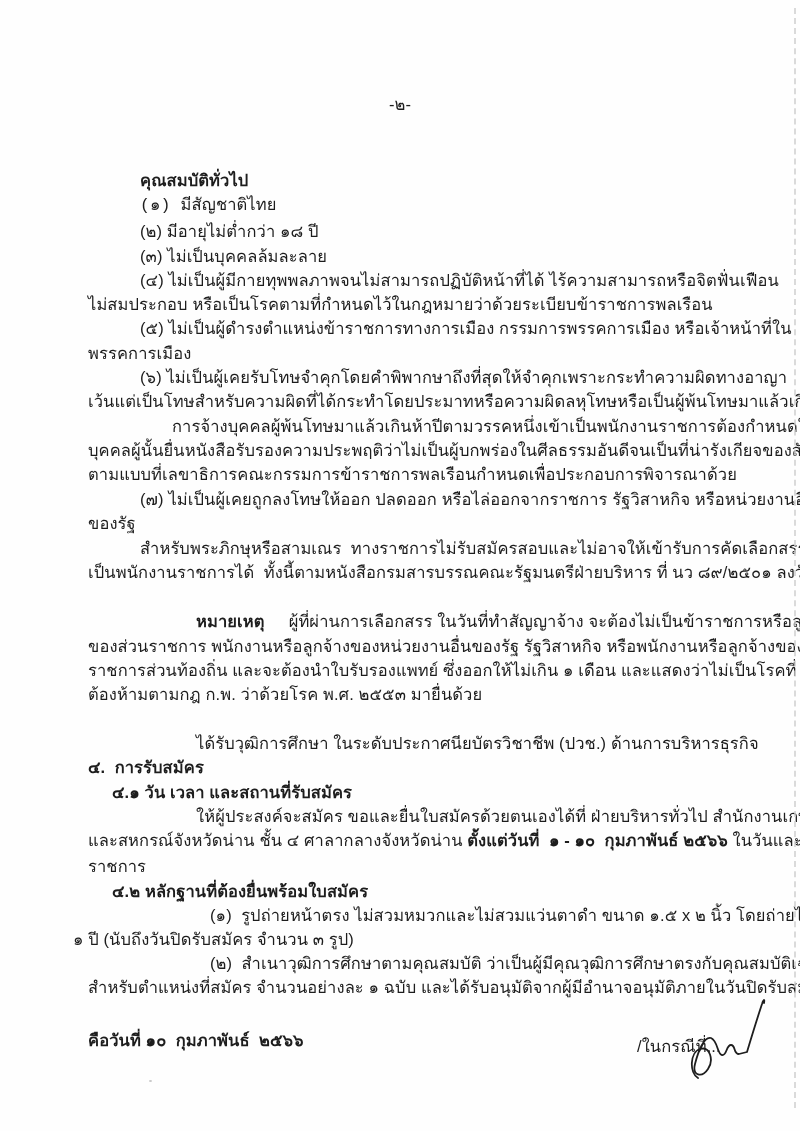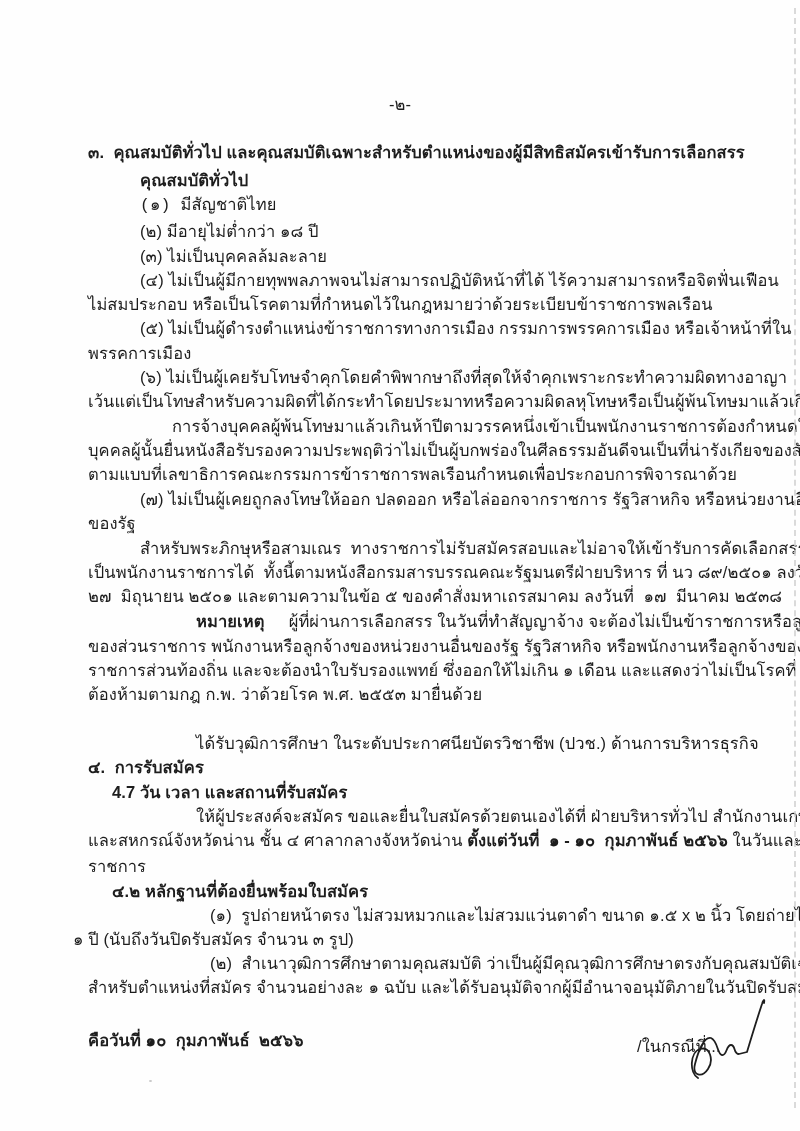--- a/index.html
+++ b/index.html
@@ -31,50 +31,48 @@
   }
   .sig-svg { position:absolute; left:672px; top:990px; }
 </style>
 </head>
 <body>
 
 <div class="page">
 
   <div class="ln center" style="top:94px;">-๒-</div>
 
-  <div class="ln b" style="top:142px;left:88px;">๓.  คุณสมบัติทั่วไป และคุณสมบัติเฉพาะสำหรับตำแหน่งของผู้มีสิทธิสมัครเข้ารับการเลือกสรร</div>
   <div class="ln b" style="top:170px;left:140px;">คุณสมบัติทั่วไป</div>
 
   <div class="ln" style="top:196px;left:140px;font-family:Liberation Mono, monospace;">(๑) มีสัญชาติไทย</div>
   <div class="ln" style="top:221px;left:140px;">(๒) มีอายุไม่ต่ำกว่า ๑๘ ปี</div>
   <div class="ln" style="top:246px;left:140px;">(๓) ไม่เป็นบุคคลล้มละลาย</div>
   <div class="ln" style="top:270px;left:140px;">(๔) ไม่เป็นผู้มีกายทุพพลภาพจนไม่สามารถปฏิบัติหน้าที่ได้ ไร้ความสามารถหรือจิตฟั่นเฟือน</div>
   <div class="ln" style="top:294px;left:88px;">ไม่สมประกอบ หรือเป็นโรคตามที่กำหนดไว้ในกฎหมายว่าด้วยระเบียบข้าราชการพลเรือน</div>
   <div class="ln" style="top:318px;left:140px;">(๕) ไม่เป็นผู้ดำรงตำแหน่งข้าราชการทางการเมือง กรรมการพรรคการเมือง หรือเจ้าหน้าที่ใน</div>
   <div class="ln" style="top:343px;left:88px;">พรรคการเมือง</div>
   <div class="ln" style="top:367px;left:140px;">(๖) ไม่เป็นผู้เคยรับโทษจำคุกโดยคำพิพากษาถึงที่สุดให้จำคุกเพราะกระทำความผิดทางอาญา</div>
   <div class="ln" style="top:391px;left:88px;">เว้นแต่เป็นโทษสำหรับความผิดที่ได้กระทำโดยประมาทหรือความผิดลหุโทษหรือเป็นผู้พ้นโทษมาแล้วเกินห้าปี</div>
   <div class="ln" style="top:416px;left:172px;">การจ้างบุคคลผู้พ้นโทษมาแล้วเกินห้าปีตามวรรคหนึ่งเข้าเป็นพนักงานราชการต้องกำหนดให้</div>
   <div class="ln" style="top:440px;left:88px;">บุคคลผู้นั้นยื่นหนังสือรับรองความประพฤติว่าไม่เป็นผู้บกพร่องในศีลธรรมอันดีจนเป็นที่น่ารังเกียจของสังคม</div>
   <div class="ln" style="top:464px;left:88px;">ตามแบบที่เลขาธิการคณะกรรมการข้าราชการพลเรือนกำหนดเพื่อประกอบการพิจารณาด้วย</div>
   <div class="ln" style="top:489px;left:140px;">(๗) ไม่เป็นผู้เคยถูกลงโทษให้ออก ปลดออก หรือไล่ออกจากราชการ รัฐวิสาหกิจ หรือหน่วยงานอื่น</div>
   <div class="ln" style="top:513px;left:88px;">ของรัฐ</div>
   <div class="ln" style="top:538px;left:140px;">สำหรับพระภิกษุหรือสามเณร  ทางราชการไม่รับสมัครสอบและไม่อาจให้เข้ารับการคัดเลือกสรร</div>
   <div class="ln" style="top:562px;left:88px;">เป็นพนักงานราชการได้  ทั้งนี้ตามหนังสือกรมสารบรรณคณะรัฐมนตรีฝ่ายบริหาร ที่ นว ๘๙/๒๕๐๑ ลงวันที่</div>
-  <div class="ln" style="top:586px;left:88px;">๒๗  มิถุนายน ๒๕๐๑ และตามความในข้อ ๕ ของคำสั่งมหาเถรสมาคม ลงวันที่  ๑๗  มีนาคม ๒๕๓๘</div>
 
   <div class="ln" style="top:611px;left:196px;"><span class="note-label">หมายเหตุ</span><span>ผู้ที่ผ่านการเลือกสรร ในวันที่ทำสัญญาจ้าง จะต้องไม่เป็นข้าราชการหรือลูกจ้าง</span></div>
   <div class="ln" style="top:636px;left:88px;">ของส่วนราชการ พนักงานหรือลูกจ้างของหน่วยงานอื่นของรัฐ รัฐวิสาหกิจ หรือพนักงานหรือลูกจ้างของ</div>
   <div class="ln" style="top:660px;left:88px;">ราชการส่วนท้องถิ่น และจะต้องนำใบรับรองแพทย์ ซึ่งออกให้ไม่เกิน ๑ เดือน และแสดงว่าไม่เป็นโรคที่</div>
   <div class="ln" style="top:684px;left:88px;">ต้องห้ามตามกฎ ก.พ. ว่าด้วยโรค พ.ศ. ๒๕๕๓ มายื่นด้วย</div>
 
   <div class="ln" style="top:733px;left:196px;">ได้รับวุฒิการศึกษา ในระดับประกาศนียบัตรวิชาชีพ (ปวช.) ด้านการบริหารธุรกิจ</div>
 
   <div class="ln b" style="top:757px;left:88px;">๔.  การรับสมัคร</div>
-  <div class="ln b" style="top:782px;left:112px;">4.7 วัน เวลา และสถานที่รับสมัคร</div>
+  <div class="ln b" style="top:782px;left:112px;">๔.๑ วัน เวลา และสถานที่รับสมัคร</div>
   <div class="ln" style="top:806px;left:196px;">ให้ผู้ประสงค์จะสมัคร ขอและยื่นใบสมัครด้วยตนเองได้ที่ ฝ่ายบริหารทั่วไป สำนักงานเกษตร</div>
   <div class="ln" style="top:830px;left:88px;"><span>และสหกรณ์จังหวัดน่าน ชั้น ๔ ศาลากลางจังหวัดน่าน </span><span class="b">ตั้งแต่วันที่  ๑ - ๑๐  กุมภาพันธ์ ๒๕๖๖</span><span> ในวันและเวลา</span></div>
   <div class="ln" style="top:856px;left:88px;">ราชการ</div>
 
   <div class="ln b" style="top:881px;left:112px;">๔.๒ หลักฐานที่ต้องยื่นพร้อมใบสมัคร</div>
   <div class="ln" style="top:905px;left:210px;">(๑)  รูปถ่ายหน้าตรง ไม่สวมหมวกและไม่สวมแว่นตาดำ ขนาด ๑.๕ x ๒ นิ้ว โดยถ่ายไม่เกิน</div>
   <div class="ln" style="top:929px;left:73px;">๑ ปี (นับถึงวันปิดรับสมัคร จำนวน ๓ รูป)</div>
   <div class="ln" style="top:953px;left:210px;">(๒)  สำเนาวุฒิการศึกษาตามคุณสมบัติ ว่าเป็นผู้มีคุณวุฒิการศึกษาตรงกับคุณสมบัติเฉพาะ</div>
   <div class="ln" style="top:977px;left:88px;">สำหรับตำแหน่งที่สมัคร จำนวนอย่างละ ๑ ฉบับ และได้รับอนุมัติจากผู้มีอำนาจอนุมัติภายในวันปิดรับสมัคร</div>
   <div class="ln b" style="top:1030px;left:88px;">คือวันที่ ๑๐  กุมภาพันธ์  ๒๕๖๖</div>

